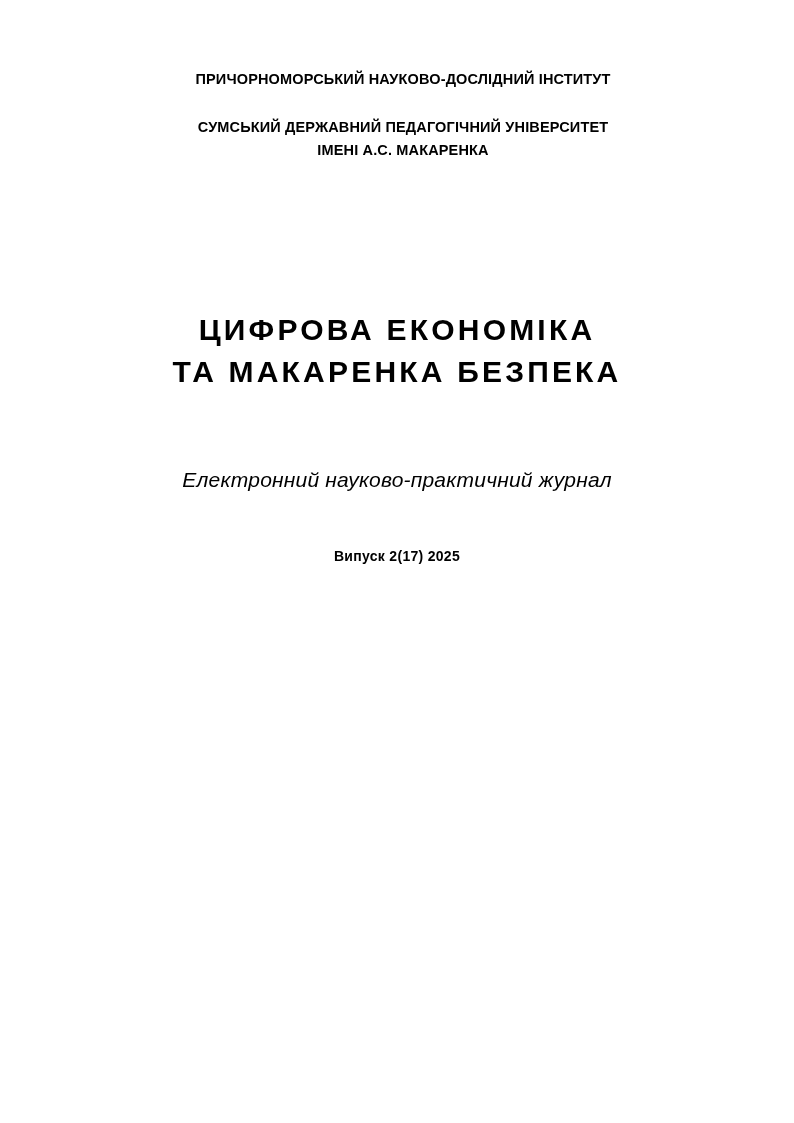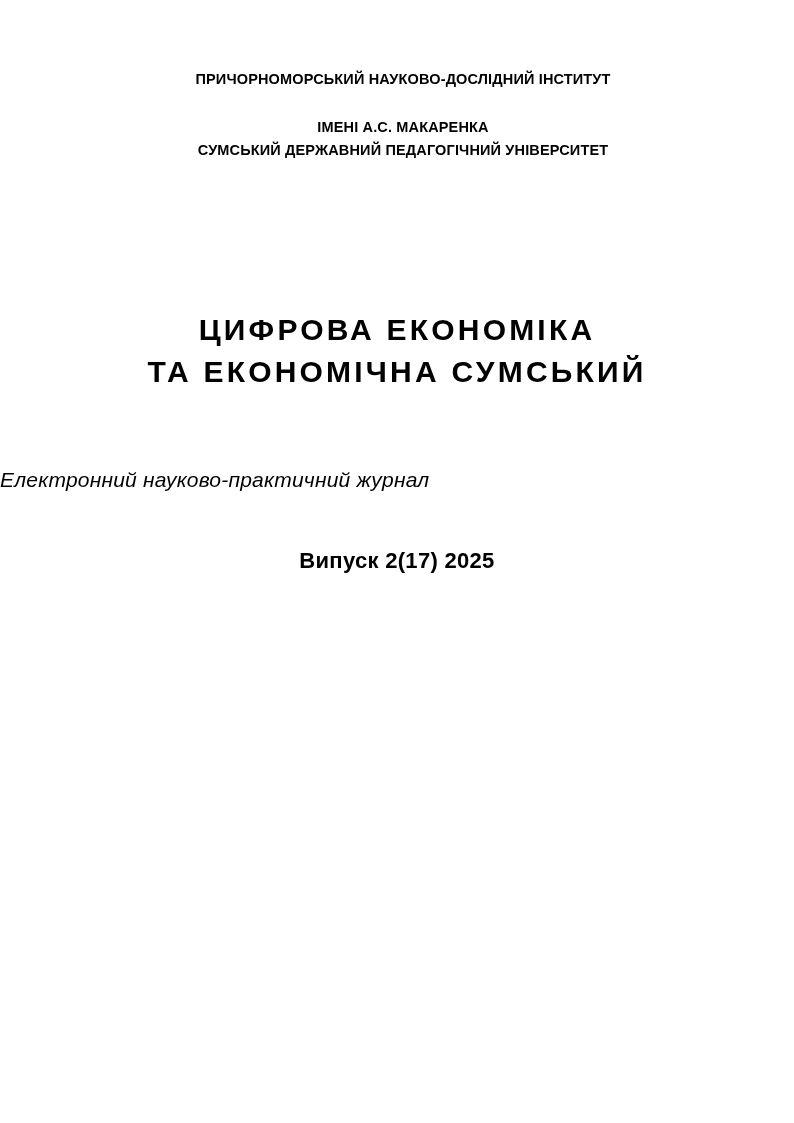--- a/index.html
+++ b/index.html
@@ -45,53 +45,53 @@
     font-weight: bold;
     font-size: 30px;
     letter-spacing: 3.2px;
     line-height: 1.38;
   }
   .journal-title .t-line {
     display: block;
   }
   .subtitle {
     margin-top: 76px;
-    text-align: left;
+    text-align: center;
     font-style: italic;
     font-size: 21px;
     letter-spacing: 0.2px;
   }
   .issue {
     margin-top: 56px;
     text-align: center;
     font-weight: bold;
-    font-size: 22px;
+    font-size: 14px;
     letter-spacing: 0.3px;
   }
 </style>
 </head>
 <body>
 
 <div class="page">
 
   <div class="institutions">
 
     <div class="inst-block first">
       <span class="inst-line">ПРИЧОРНОМОРСЬКИЙ НАУКОВО-ДОСЛІДНИЙ ІНСТИТУТ</span>
     </div>
 
     <div class="inst-block second">
+      <span class="inst-line">СУМСЬКИЙ ДЕРЖАВНИЙ ПЕДАГОГІЧНИЙ УНІВЕРСИТЕТ</span>
       <span class="inst-line">ІМЕНІ А.С. МАКАРЕНКА</span>
-      <span class="inst-line">СУМСЬКИЙ ДЕРЖАВНИЙ ПЕДАГОГІЧНИЙ УНІВЕРСИТЕТ</span>
     </div>
 
   </div>
 
   <div class="journal-title">
     <span class="t-line">ЦИФРОВА ЕКОНОМІКА</span>
-    <span class="t-line">ТА ЕКОНОМІЧНА СУМСЬКИЙ</span>
+    <span class="t-line">ТА МАКАРЕНКА БЕЗПЕКА</span>
   </div>
 
   <div class="subtitle">Електронний науково-практичний журнал</div>
 
   <div class="issue">Випуск 2(17) 2025</div>
 
 </div>
 
 </body></html>

